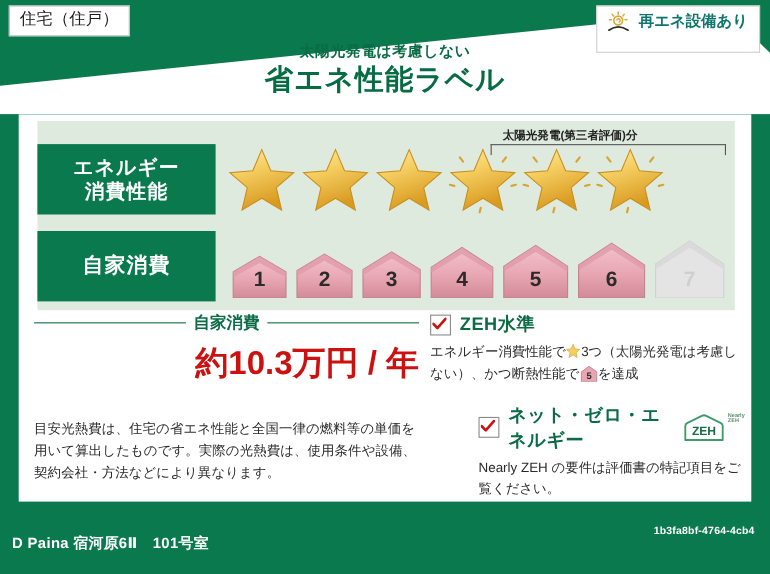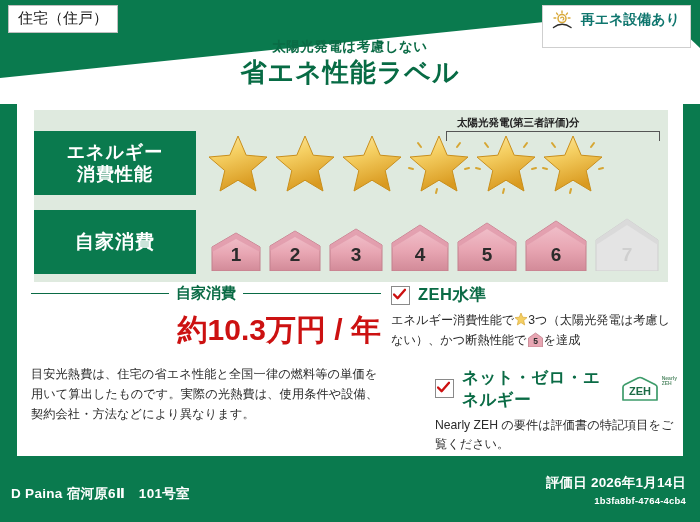--- a/index.html
+++ b/index.html
@@ -97,21 +97,21 @@
     display:flex;align-items:center;justify-content:center;gap:7px;
     color:#0a6b45;font-size:15px;font-weight:bold;
   }
   .cost-head .hr{flex:1;height:1.5px;background:#0a6b45;}
   .cost-val{
     text-align:right;color:#cc1111;
     font-size:30px;font-weight:bold;
     margin-top:7px;letter-spacing:0px;
   }
   .cost-desc{
-    margin-top:14px;font-size:12.2px;color:#2b2b2b;
+    margin-top:30px;font-size:12.2px;color:#2b2b2b;
     line-height:1.62;letter-spacing:0.1px;
   }
   .chk-line{display:flex;align-items:center;gap:8px;}
   .chkbox{
     width:17px;height:17px;border:1.6px solid #8a8a8a;background:#fff;
     position:relative;flex:none;
   }
   .chkbox svg{position:absolute;left:1px;top:1px;}
   .chk-title{font-size:16.5px;font-weight:bold;color:#0a6b45;letter-spacing:0.5px;}
   .chk-desc{
@@ -369,18 +369,17 @@
           <div class="chk-desc">Nearly ZEH の要件は評価書の特記項目をご覧ください。</div>
         </div>
 
       </div>
     </div>
   </div>
 
   <div class="footer">
     <div class="bldg">D Paina 宿河原6Ⅱ　101号室</div>
     <div class="foot-right">
-      <div class="foot-date">評価日 2026年1月14日</div>
       <div class="foot-id">1b3fa8bf-4764-4cb4</div>
     </div>
   </div>
 
 </div>
 
 </body></html>

